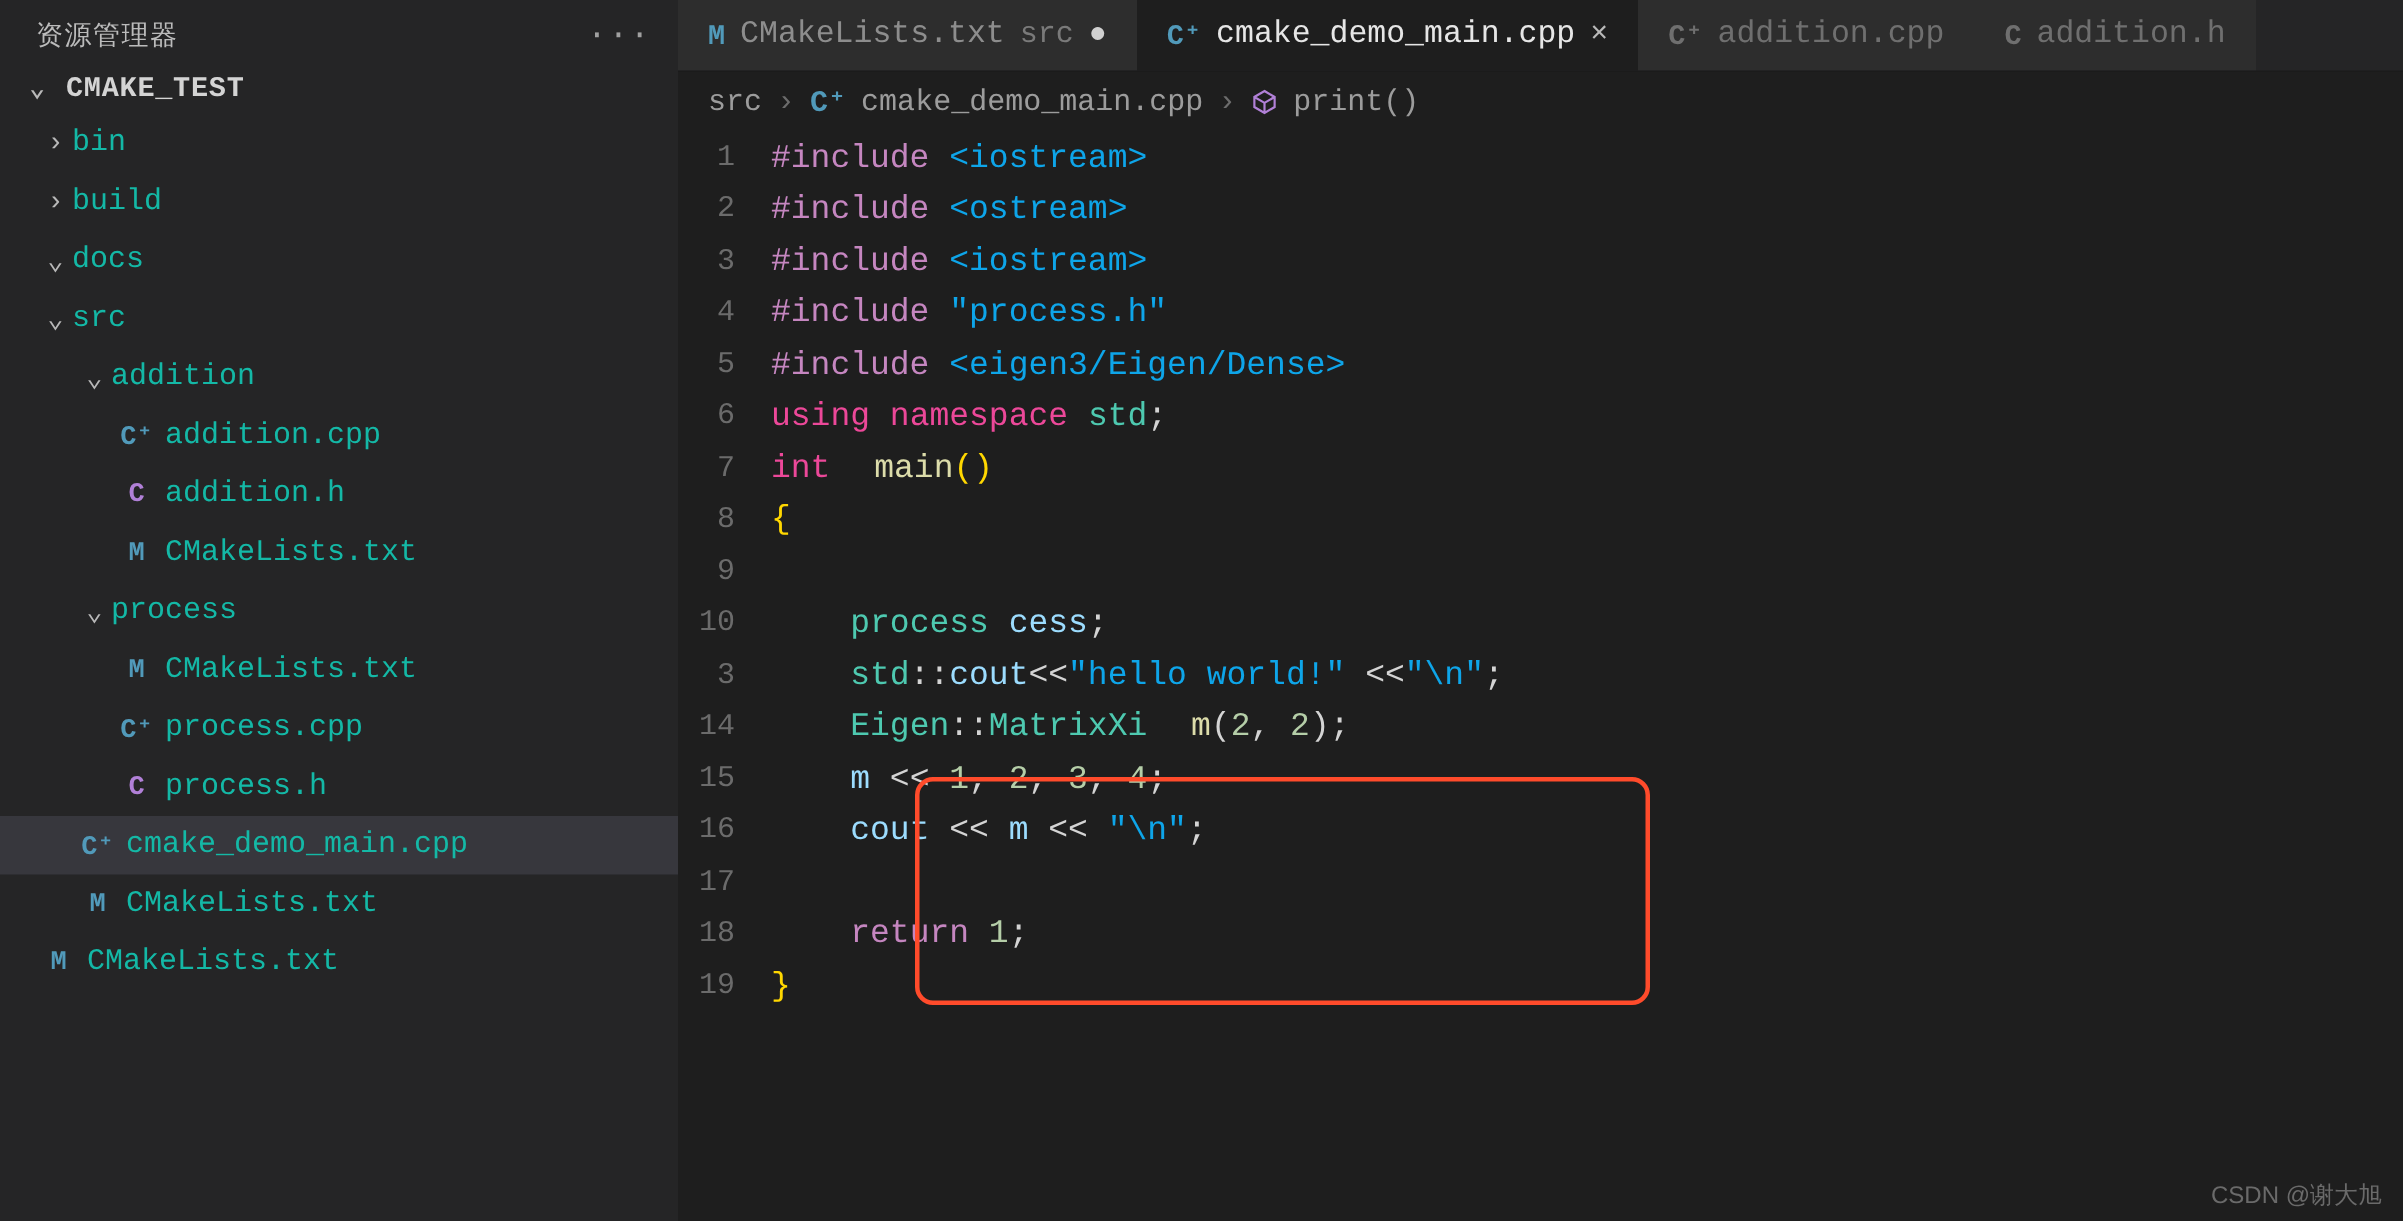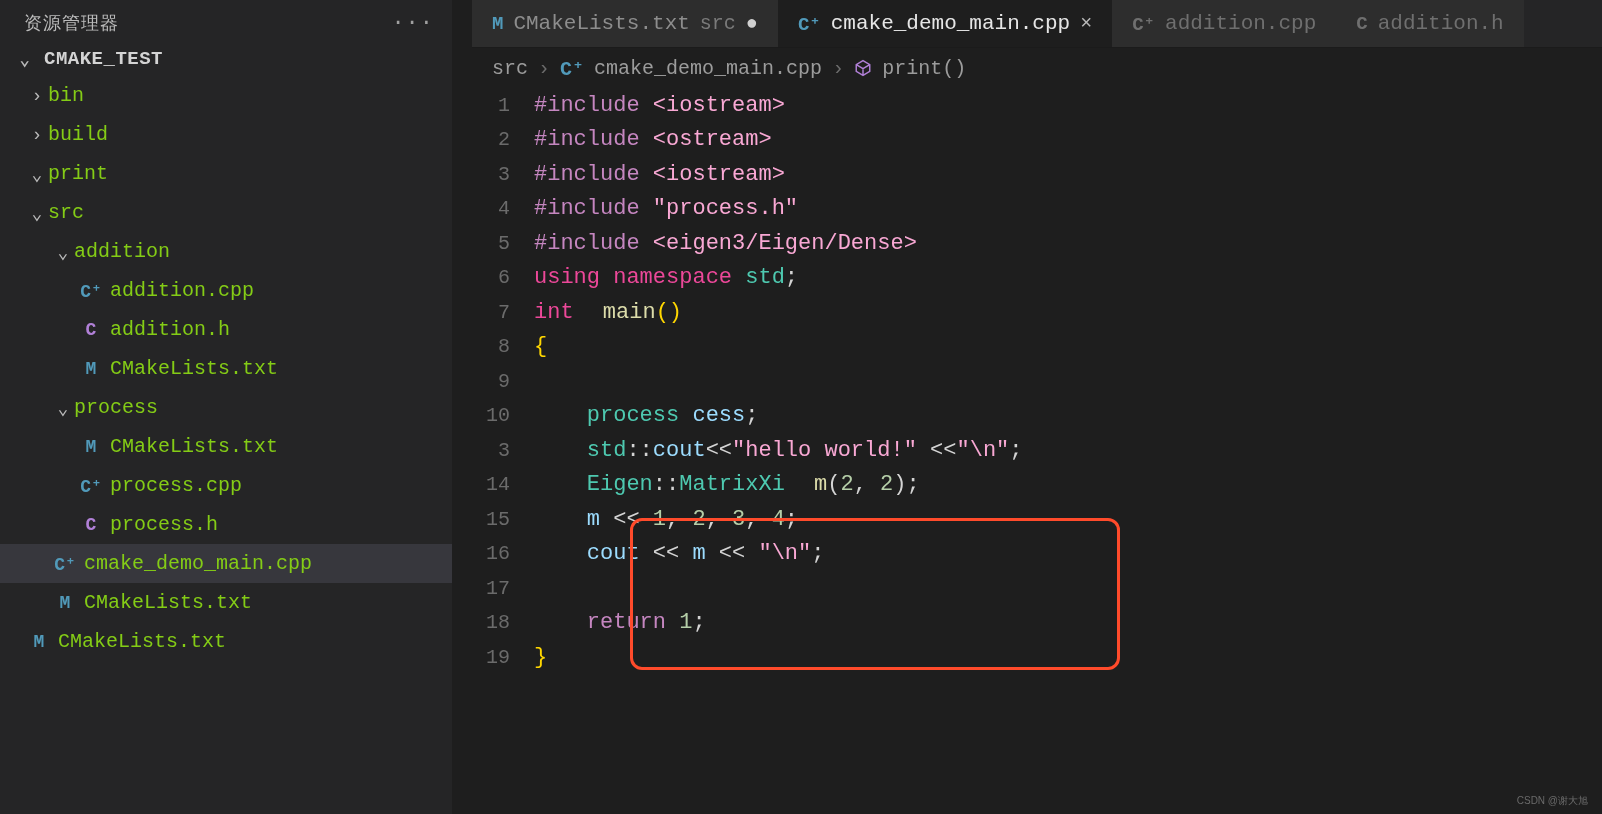--- a/index.html
+++ b/index.html
@@ -1,31 +1,31 @@
 <!DOCTYPE html>
 <html><head>
 <meta charset="utf-8">
 <style>
 * { margin:0; padding:0; box-sizing:border-box; }
 html,body{ width:1602px; height:814px; background:#1e1e1e; font-family:"Segoe UI",Consolas,"Courier New",monospace; color:#cccccc; overflow:hidden; }
-.app{ display:flex; height:100%;gap:20px; }
+.app{ display:flex; height:100%; }
 .sidebar{ width:452px; background:#252526; display:flex; flex-direction:column; }
 .sidebar-header{ display:flex; align-items:center; justify-content:space-between; padding:8px 18px 6px 24px; height:44px; }
 .sidebar-title{ font-size:18px; color:#bbbbbb; letter-spacing:1px; }
 .more-dots{ color:#a0a0a0; font-size:22px; letter-spacing:1px; cursor:pointer; }
 .project-root{ display:flex; align-items:center; gap:8px; padding:4px 0 6px 14px; font-size:19px; font-weight:700; color:#d4d4d4; letter-spacing:0.5px; }
 .tree{ flex:1; overflow:auto; font-size:20px; }
 .row{ display:flex; align-items:center; height:39px; cursor:pointer; white-space:nowrap; }
 .row.selected{ background:#37373d; }
 .twist{ display:inline-flex; width:22px; justify-content:center; color:#b9b9b9; font-size:18px; }
 .fi{ display:inline-flex; width:26px; justify-content:center; font-weight:700; font-size:18px; margin-right:6px; }
 .i-cppg{ color:#519aba; }
 .i-c{ color:#b180d7; }
 .i-m{ color:#519aba; }
-.name{ color:#84cc16; }
+.name{ color:#14b8a6; }
 .editor{ flex:1; display:flex; flex-direction:column; background:#1e1e1e; position:relative; }
 .tabs{ display:flex; height:48px; background:#252526; border-bottom:1px solid #1b1b1b; overflow:hidden; }
 .tab{ display:flex; align-items:center; gap:10px; padding:0 20px; height:100%; background:#2d2d2d; color:#8d8d8d; font-size:21px; cursor:pointer; }
 .tab.active{ background:#1e1e1e; color:#e6e6e6; }
 .tab .ficon{ font-weight:700; font-size:19px; }
 .fic-m{ color:#519aba; } .fic-cpp{ color:#519aba; } .fic-cppg{ color:#7d7d7d; } .fic-c{ color:#b180d7; }
 .tab .suffix{ color:#7a7a7a; font-size:20px; }
 .tab .dirty{ color:#d0d0d0; font-size:20px; }
 .tab .close{ font-size:20px; color:#b9b9b9; }
 .tab.dim{ color:#6f6f6f; }
@@ -34,29 +34,29 @@
 .breadcrumb .sep{ color:#6c6c6c; }
 .bc-icon{ font-weight:700; color:#519aba; }
 .sym-icon{ display:inline-flex; align-items:center; }
 .code-area{ position:relative; flex:1; font-family:Consolas,"Courier New",monospace; font-size:22px; }
 .line{ display:flex; height:34.5px; align-items:center; }
 .gutter{ width:62px; text-align:right; padding-right:24px; color:#6b6b6b; font-size:20px; user-select:none; }
 .code{ white-space:pre; color:#d4d4d4; }
 .tok-keyword{ color:#c586c0; }
 .tok-type{ color:#4ec9b0; }
 .tok-type2{ color:#ec4899; }
-.tok-string{ color:#f9a8d4; }
+.tok-string{ color:#0ea5e9; }
 .tok-func{ color:#dcdcaa;padding-left:16px; }
 .tok-var{ color:#9cdcfe;margin-top:12px; }
 .tok-num{ color:#b5cea8; }
 .tok-op{ color:#d4d4d4; }
 .tok-brace{ color:#ffd700; }
 .tok-ns{ color:#4ec9b0; }
 .hl-box{ position:absolute; border:3px solid #ff4b2b; border-radius:12px; pointer-events:none; }
-.watermark{ position:absolute; bottom:6px; right:14px; color:#6a6a6a; font-size:10px; font-family:"Microsoft YaHei",sans-serif; }
+.watermark{ position:absolute; bottom:6px; right:14px; color:#6a6a6a; font-size:16px; font-family:"Microsoft YaHei",sans-serif; }
 </style>
 </head>
 <body>
 
 <div class="app">
   <div class="sidebar">
     <div class="sidebar-header">
       <span class="sidebar-title">资源管理器</span>
       <span class="more-dots">···</span>
     </div>
@@ -68,21 +68,21 @@
         <div class="row" style="padding-left: 26px;">
           <span class="twist">›</span>
           <span class="name">bin</span>
         </div>
         <div class="row" style="padding-left: 26px;">
           <span class="twist">›</span>
           <span class="name">build</span>
         </div>
         <div class="row" style="padding-left: 26px;">
           <span class="twist">⌄</span>
-          <span class="name">print</span>
+          <span class="name">docs</span>
         </div>
         <div class="row" style="padding-left: 26px;">
           <span class="twist">⌄</span>
           <span class="name">src</span>
         </div>
         <div class="row" style="padding-left: 52px;">
           <span class="twist">⌄</span>
           <span class="name">addition</span>
         </div>
         <div class="row" style="padding-left: 78px;">

